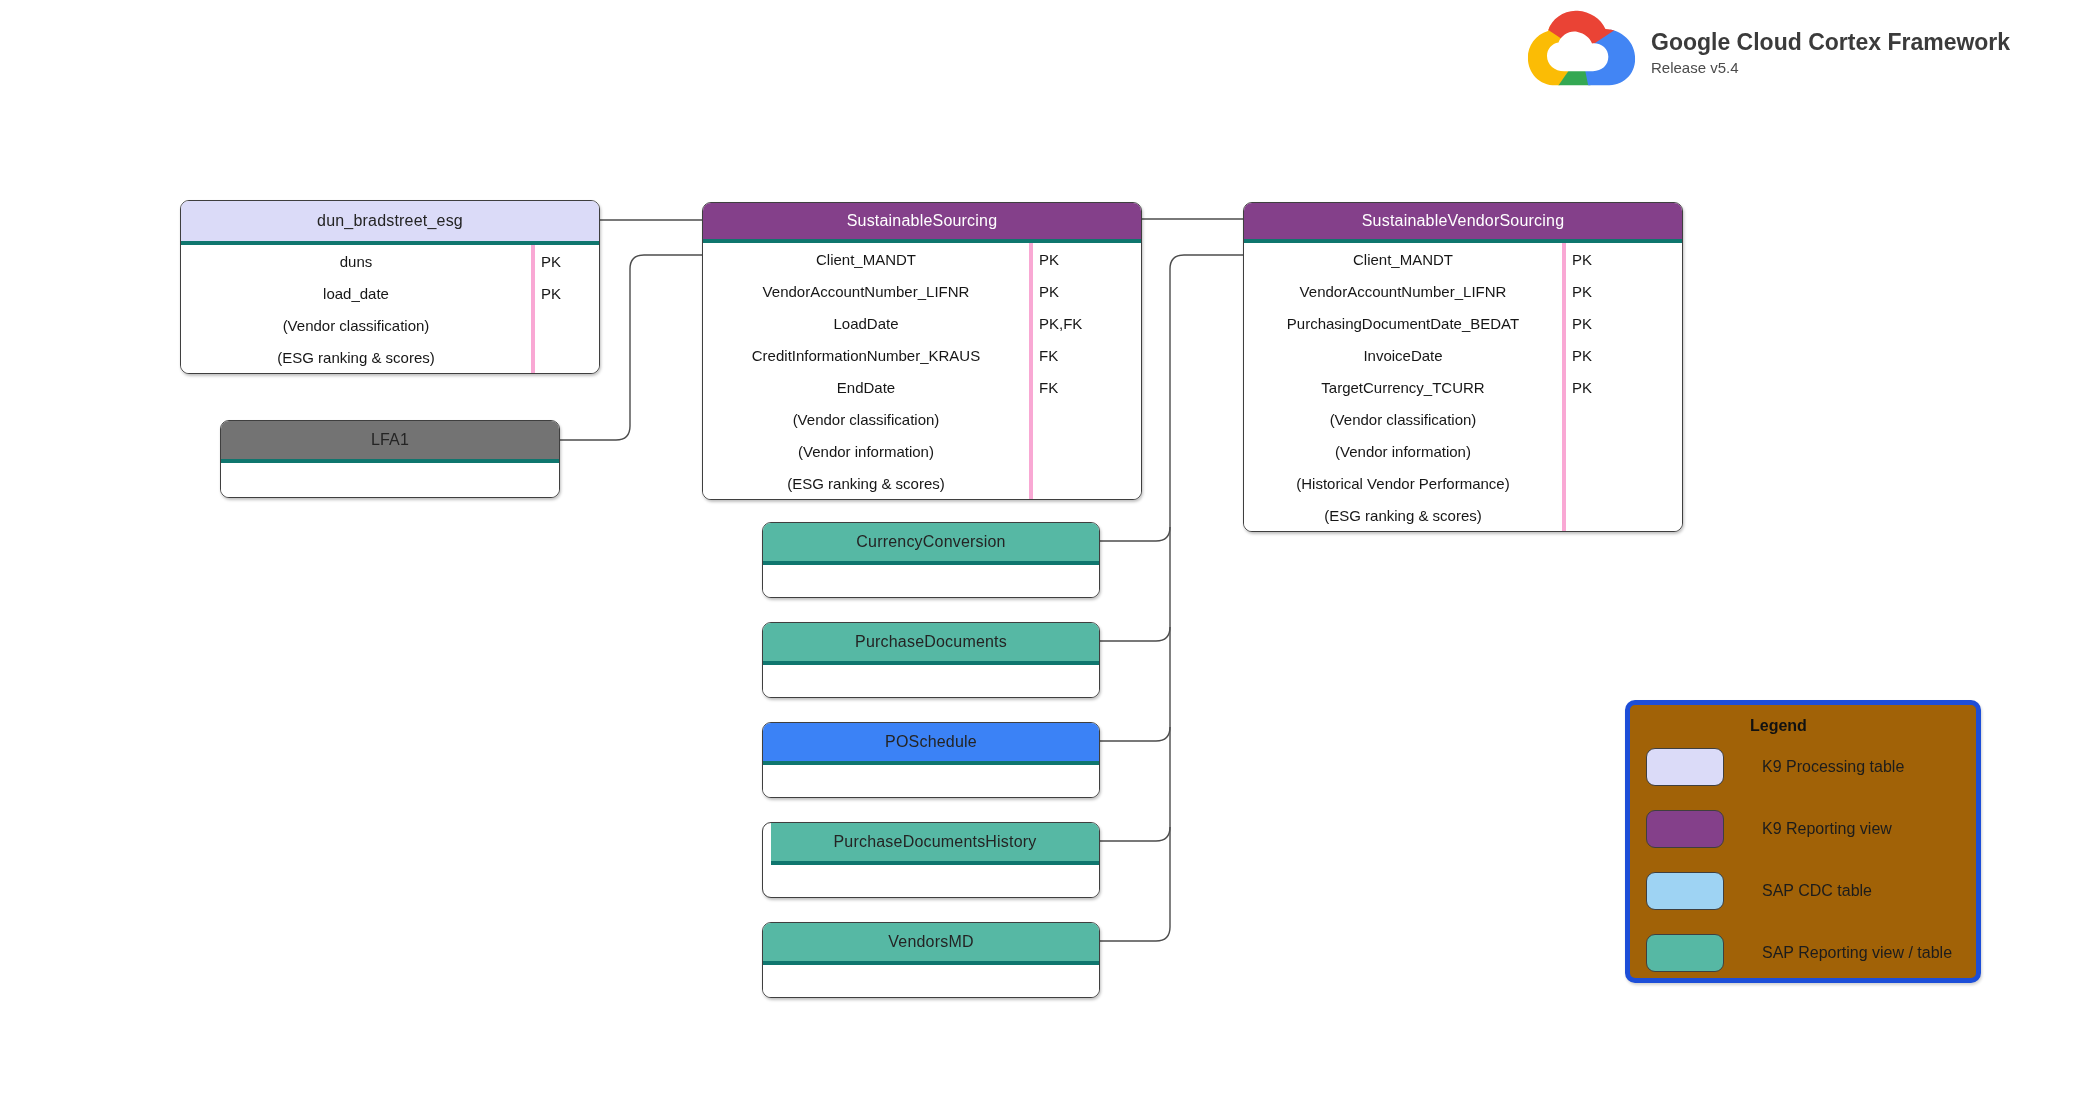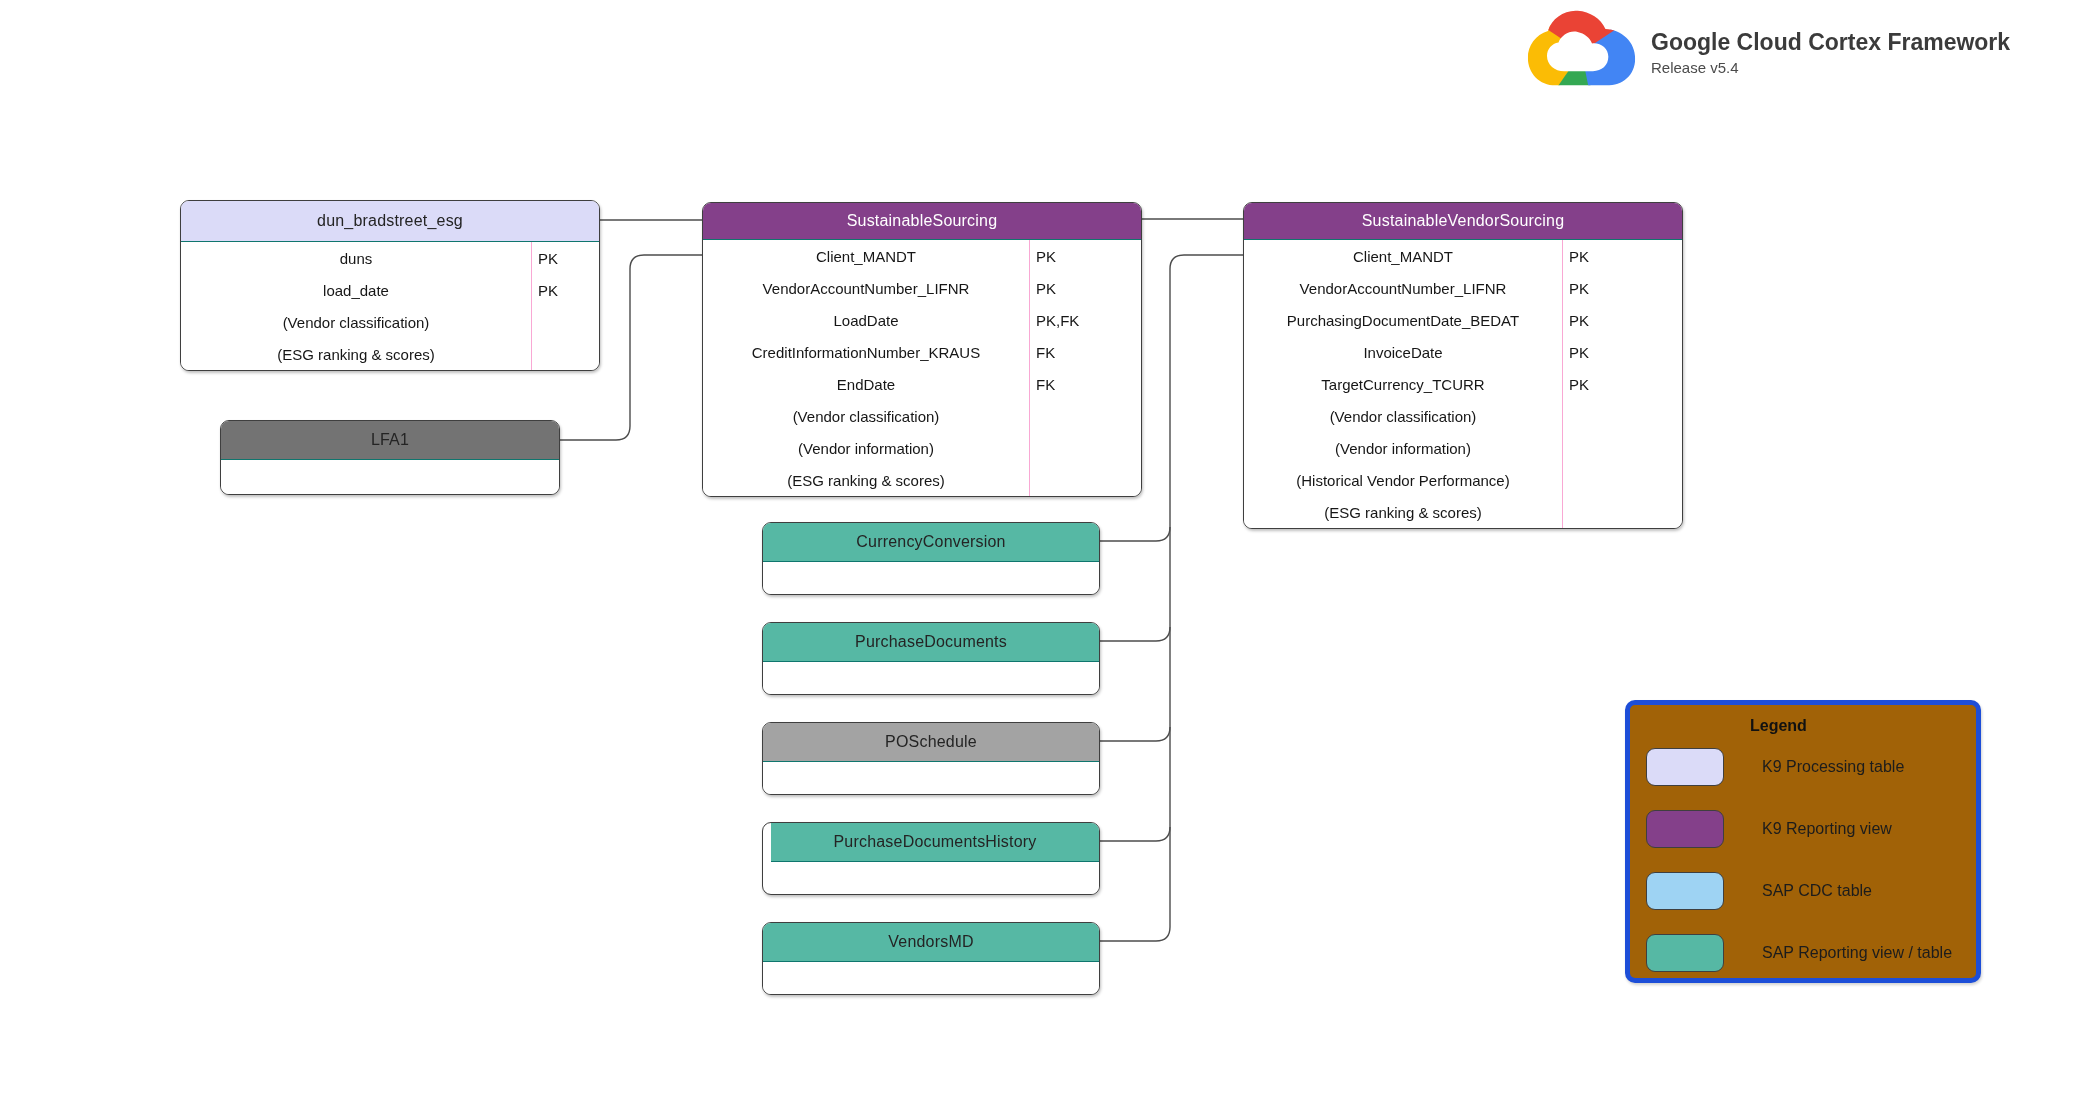--- a/index.html
+++ b/index.html
@@ -11,29 +11,29 @@
 
   
   .tbl{
     position:absolute;box-sizing:border-box;background:#ffffff;
     border:1px solid #3f3f3f;border-radius:9px;overflow:hidden;
     box-shadow:1px 2px 3px rgba(0,0,0,.25);
     font-size:15px;color:#161616;
   }
   .thead{
     display:flex;align-items:center;justify-content:center;
-    border-bottom:1px solid #0f766e;font-size:16px;letter-spacing:.2px;
+    border-bottom:4px solid #0f766e;font-size:16px;letter-spacing:.2px;
   }
   .th-light{color:#ffffff;}
   .th-dark{color:#242424;}
   .tbody{background:#ffffff;}
   .trow{display:flex;align-items:stretch;height:32px;}
   .fname{flex:1;display:flex;align-items:center;justify-content:center;text-align:center;}
   .fkey{
-    box-sizing:border-box;border-left:1px solid #f9a8d4;
+    box-sizing:border-box;border-left:4px solid #f9a8d4;
     display:flex;align-items:center;padding-left:6px;font-size:15px;
   }
   .t-dun .thead{height:40px;}
   .t-ss .thead,.t-svs .thead{height:36px;align-items:center;}
   .t-lfa1 .thead,.t-teal .thead{height:38px;}
   .t-dun .fkey{width:68px;}
   .t-ss .fkey{width:112px;}
   .t-svs .fkey{width:120px;}
   .t-lfa1 .tbody{height:34px;}
   .t-teal .tbody{height:32px;}
@@ -218,21 +218,21 @@
   </div>
 
   <div class="tbl t-teal" style="left:762px;top:622px;width:338px;">
     <div class="thead th-dark" style="background-color: rgb(86, 184, 164);">
       <span>PurchaseDocuments</span>
     </div>
     <div class="tbody"></div>
   </div>
 
   <div class="tbl t-teal" style="left:762px;top:722px;width:338px;">
-    <div class="thead th-dark" style="background-color: #a3a3a3;">
+    <div class="thead th-dark" style="background-color: #3b82f6;">
       <span>POSchedule</span>
     </div>
     <div class="tbody"></div>
   </div>
 
   <div class="tbl t-teal" style="left:762px;top:822px;width:338px;padding-left:8px;">
     <div class="thead th-dark" style="background-color: rgb(86, 184, 164);">
       <span>PurchaseDocumentsHistory</span>
     </div>
     <div class="tbody"></div>

